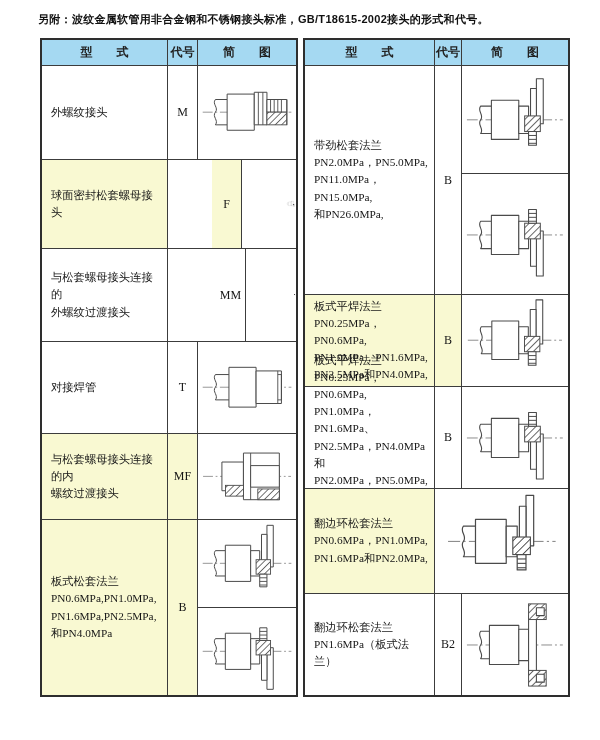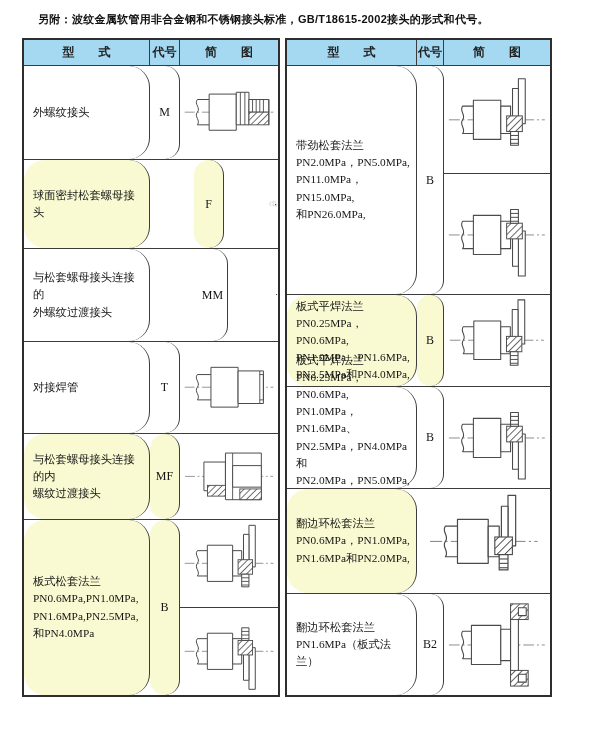--- a/index.html
+++ b/index.html
@@ -4,21 +4,21 @@
 <style>
   html,body{margin:0;padding:0;}
   body{
     width:600px;height:740px;background:#ffffff;overflow:hidden;position:relative;
     font-family:"Liberation Sans",sans-serif;color:#1c1c1c;
   }
   .doc-title{
     position:absolute;left:38px;top:12px;width:540px;
     font-size:11px;font-weight:bold;letter-spacing:.3px;color:#111;
   }
-  .tables{position:absolute;left:22px;top:38px;display:flex;gap:5px;}
+  .tables{position:absolute;left:40px;top:38px;display:flex;gap:5px;}
   .ftable{
     border:2px solid #2e2e2e;background:#fff;box-sizing:border-box;
     display:flex;flex-direction:column;
   }
   .ftable.left{width:258px;}
   .ftable.right{width:267px;}
   .thead{
     display:flex;height:26px;background:#a5d9f2;
     border-bottom:1.5px solid #3c3c3c;box-sizing:border-box;flex:none;
   }
@@ -26,21 +26,21 @@
     display:flex;align-items:center;justify-content:center;
     font-size:12px;font-weight:bold;color:#222;box-sizing:border-box;white-space:pre;
   }
   .col-type{width:126px;border-right:1.5px solid #3c3c3c;}
   .right .col-type{width:130px;}
   .col-code{width:30px;border-right:1.5px solid #3c3c3c;}
   .right .col-code{width:27px;}
   .col-diag{flex:1;}
   .trow{display:flex;box-sizing:border-box;border-bottom:1.5px solid #3c3c3c;}
   .trow:last-child{border-bottom:none;}
-  .cell{box-sizing:border-box;border-radius:21px;}
+  .cell{box-sizing:border-box;}
   .type-cell{
     display:flex;flex-direction:column;justify-content:center;
     padding:4px 4px 4px 9px;
     font-family:"Liberation Serif",serif;font-size:11.3px;line-height:1.52;
     white-space:pre-line;color:#161616;
   }
   .code-cell{
     display:flex;align-items:center;justify-content:center;
     font-family:"Liberation Serif",serif;font-size:12px;color:#161616;
   }

